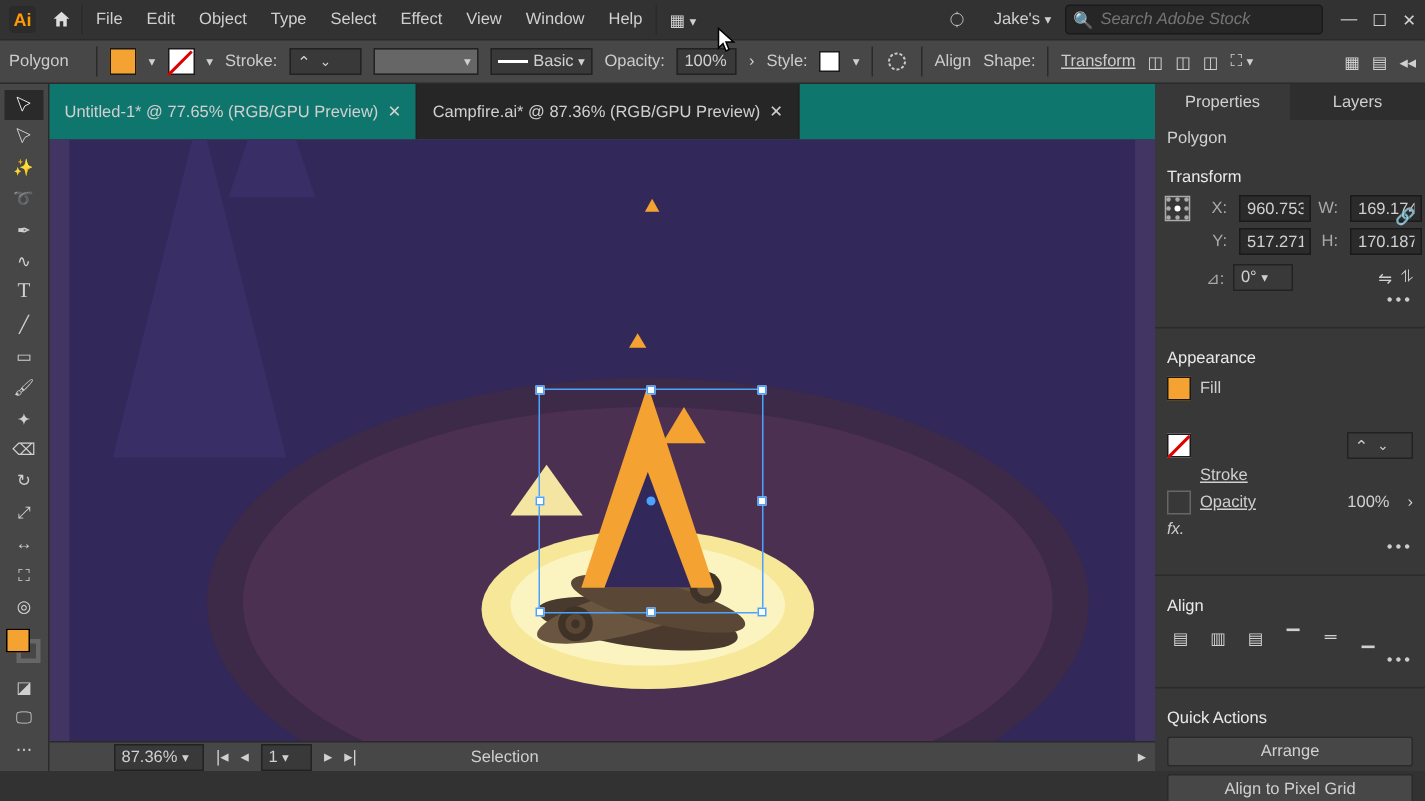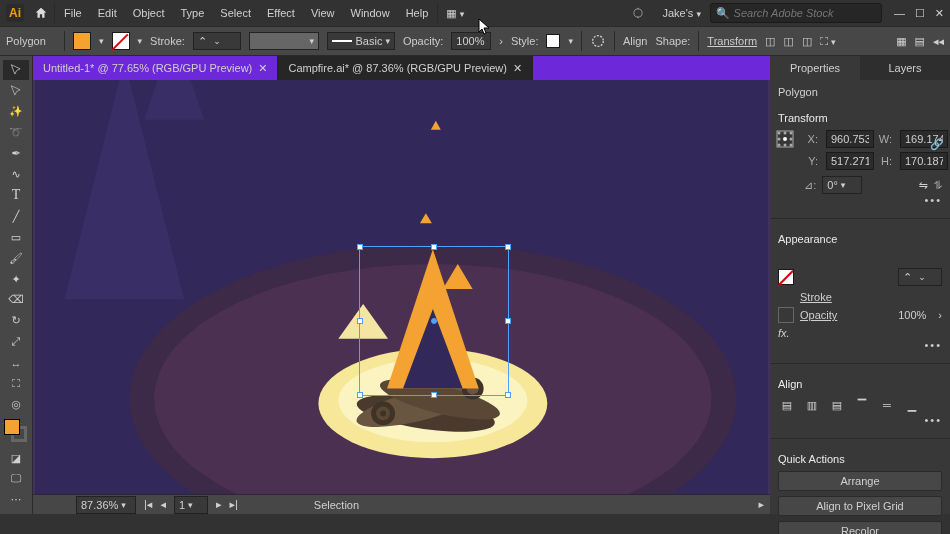--- a/index.html
+++ b/index.html
@@ -23,21 +23,21 @@
 
 .workspace { display: flex; height: 458px; }
 .toolbar { width: 33px; background: #474747; border-right: 1px solid #2a2a2a; display: flex; flex-direction: column; align-items: center; padding: 4px 0; gap: 1px; }
 .tool { width: 26px; height: 22px; display: flex; align-items: center; justify-content: center; cursor: pointer; }
 .tool.active { background: #2a2a2a; }
 .fill-stroke { width: 24px; height: 24px; position: relative; margin-top: 4px; }
 .fs-fill { position: absolute; width: 16px; height: 16px; background: #f4a332; border: 1px solid #000; top: 0; left: 0; }
 .fs-stroke { position: absolute; width: 16px; height: 16px; border: 3px solid #666; top: 7px; left: 7px; background: #474747; }
 
 .doc-area { flex: 1; display: flex; flex-direction: column; background: #262626; }
-.tabs { height: 24px; background: #6d28d9; display: flex; align-items: center; }
+.tabs { height: 37px; background: #0f766e; display: flex; align-items: center; }
 .tab { padding: 0 10px; height: 100%; display: flex; align-items: center; gap: 6px; border-right: 1px solid #222; color: #bbb; }
 .tab.active { background: #262626; color: #eee; }
 .tab-close { cursor: pointer; }
 .canvas { flex: 1; position: relative; overflow: hidden; background: #423463; }
 .statusbar { height: 20px; background: #474747; display: flex; align-items: center; gap: 8px; padding: 0 6px; border-top: 1px solid #2a2a2a; }
 
 .panels { width: 180px; background: #383838; display: flex; flex-direction: column; }
 .panel-tabs { display: flex; background: #2e2e2e; }
 .panel-tab { flex: 1; padding: 6px 0; text-align: center; cursor: pointer; }
 .panel-tab.active { background: #383838; }
@@ -359,20 +359,24 @@
         <span>⥮</span>
       </div>
       <div class="dots">•••</div>
     </div>
 
     <hr class="panel-hr">
 
     <div class="panel-section">
       <div class="panel-header">Appearance</div>
       <div class="flex-row" style="margin-bottom:4px;">
+        <div class="swatch" style="background:#f4a332;width:16px;height:16px;"></div>
+        <span>Fill</span>
+      </div>
+      <div class="flex-row" style="margin-bottom:4px;">
         <div class="swatch" style="background:#fff;width:16px;height:16px;position:relative;">
             <div style="position:absolute;width:140%;height:2px;background:#d00;top:50%;left:-20%;transform:rotate(-45deg);"></div>
           </div>
         <span style="text-decoration:underline;margin-top:40px;">Stroke</span>
         <div class="dd" style="width:44px;margin-left:auto;">
             <span>⌃</span>
             <span></span>
             <span class="chev">⌄</span>
           </div>
       </div>

